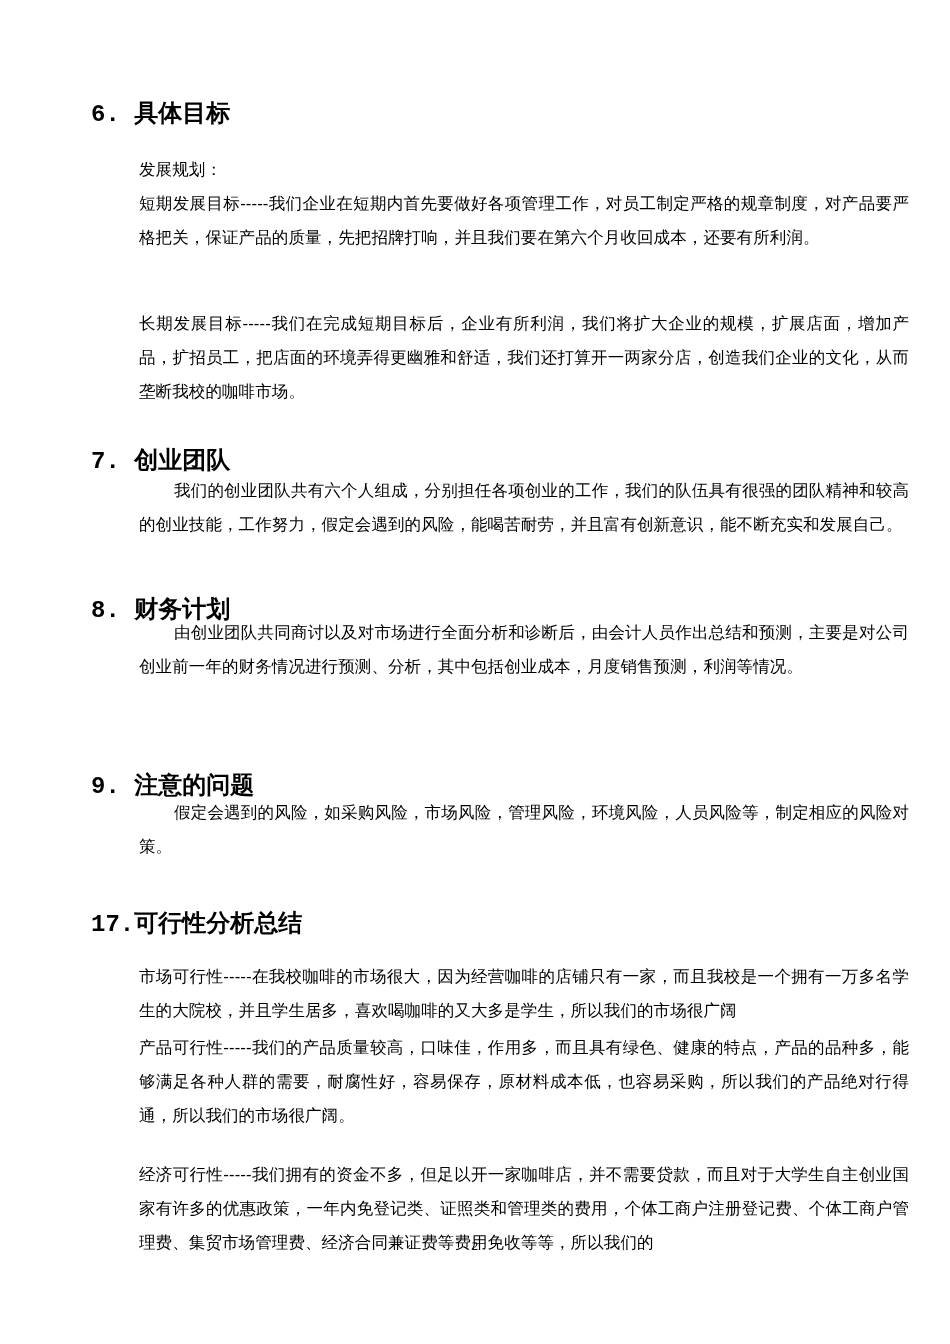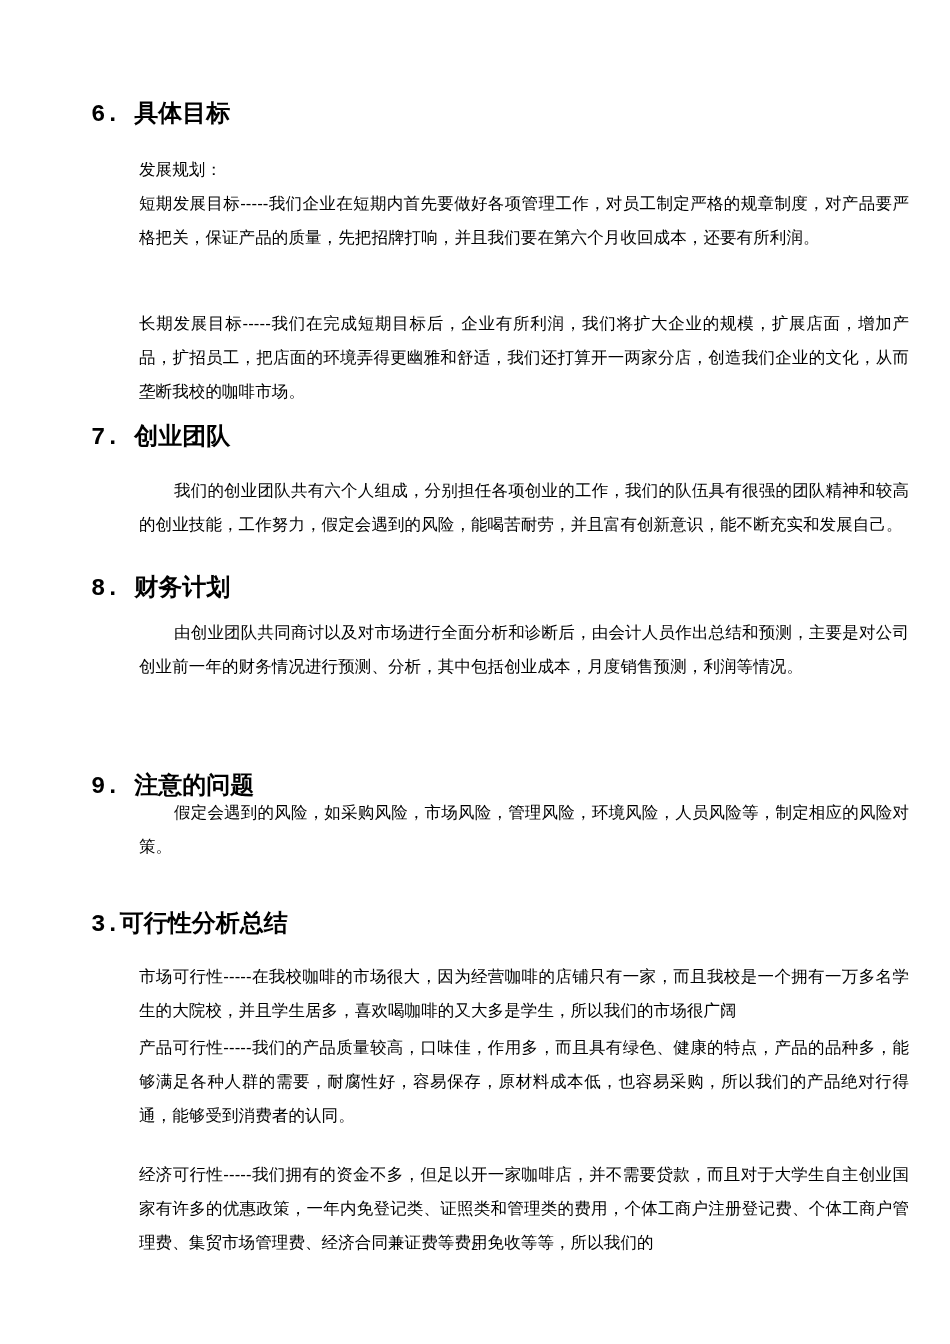--- a/index.html
+++ b/index.html
@@ -16,28 +16,28 @@
 </style>
 </head>
 <body>
 
 <div class="page">
   <div class="h" style="top:101px">6. 具体目标</div>
   <div class="p" style="top:153px">发展规划：</div>
   <div class="p" style="top:187px">短期发展目标-----我们企业在短期内首先要做好各项管理工作，对员工制定严格的规章制度，对产品要严格把关，保证产品的质量，先把招牌打响，并且我们要在第六个月收回成本，还要有所利润。</div>
   <div class="p" style="top:307px">长期发展目标-----我们在完成短期目标后，企业有所利润，我们将扩大企业的规模，扩展店面，增加产品，扩招员工，把店面的环境弄得更幽雅和舒适，我们还打算开一两家分店，创造我们企业的文化，从而垄断我校的咖啡市场。</div>
 
-  <div class="h" style="top:424px">7. 创业团队</div>
+  <div class="h" style="top:448px">7. 创业团队</div>
   <div class="p indent" style="top:474px">我们的创业团队共有六个人组成，分别担任各项创业的工作，我们的队伍具有很强的团队精神和较高的创业技能，工作努力，假定会遇到的风险，能喝苦耐劳，并且富有创新意识，能不断充实和发展自己。</div>
 
-  <div class="h" style="top:575px">8. 财务计划</div>
+  <div class="h" style="top:597px">8. 财务计划</div>
   <div class="p indent" style="top:616px">由创业团队共同商讨以及对市场进行全面分析和诊断后，由会计人员作出总结和预测，主要是对公司创业前一年的财务情况进行预测、分析，其中包括创业成本，月度销售预测，利润等情况。</div>
 
   <div class="h" style="top:773px">9. 注意的问题</div>
   <div class="p indent" style="top:796px">假定会遇到的风险，如采购风险，市场风险，管理风险，环境风险，人员风险等，制定相应的风险对策。</div>
 
-  <div class="h" style="top:911px">3.可行性分析总结</div>
+  <div class="h" style="top:911px">17.可行性分析总结</div>
   <div class="p" style="top:960px">市场可行性-----在我校咖啡的市场很大，因为经营咖啡的店铺只有一家，而且我校是一个拥有一万多名学生的大院校，并且学生居多，喜欢喝咖啡的又大多是学生，所以我们的市场很广阔</div>
-  <div class="p" style="top:1031px">产品可行性-----我们的产品质量较高，口味佳，作用多，而且具有绿色、健康的特点，产品的品种多，能够满足各种人群的需要，耐腐性好，容易保存，原材料成本低，也容易采购，所以我们的产品绝对行得通，能够受到消费者的认同。</div>
+  <div class="p" style="top:1031px">产品可行性-----我们的产品质量较高，口味佳，作用多，而且具有绿色、健康的特点，产品的品种多，能够满足各种人群的需要，耐腐性好，容易保存，原材料成本低，也容易采购，所以我们的产品绝对行得通，所以我们的市场很广阔。</div>
   <div class="p" style="top:1158px">经济可行性-----我们拥有的资金不多，但足以开一家咖啡店，并不需要贷款，而且对于大学生自主创业国家有许多的优惠政策，一年内免登记类、证照类和管理类的费用，个体工商户注册登记费、个体工商户管理费、集贸市场管理费、经济合同兼证费等费用免收等等，所以我们的</div>
 </div>
 
 <div class="footer">2</div>
 
 </body></html>

